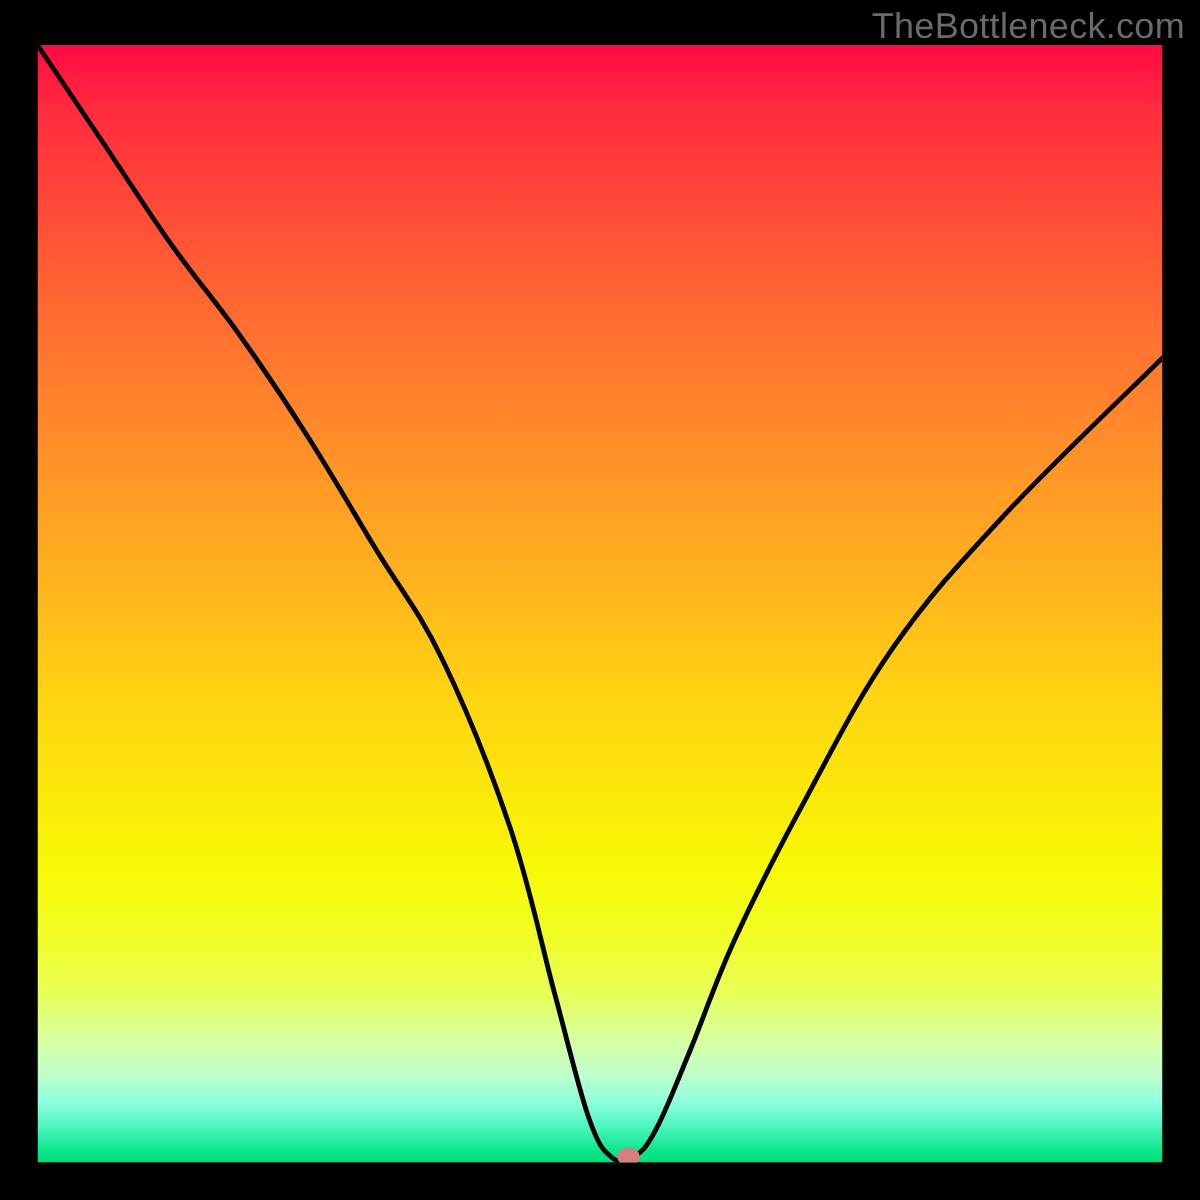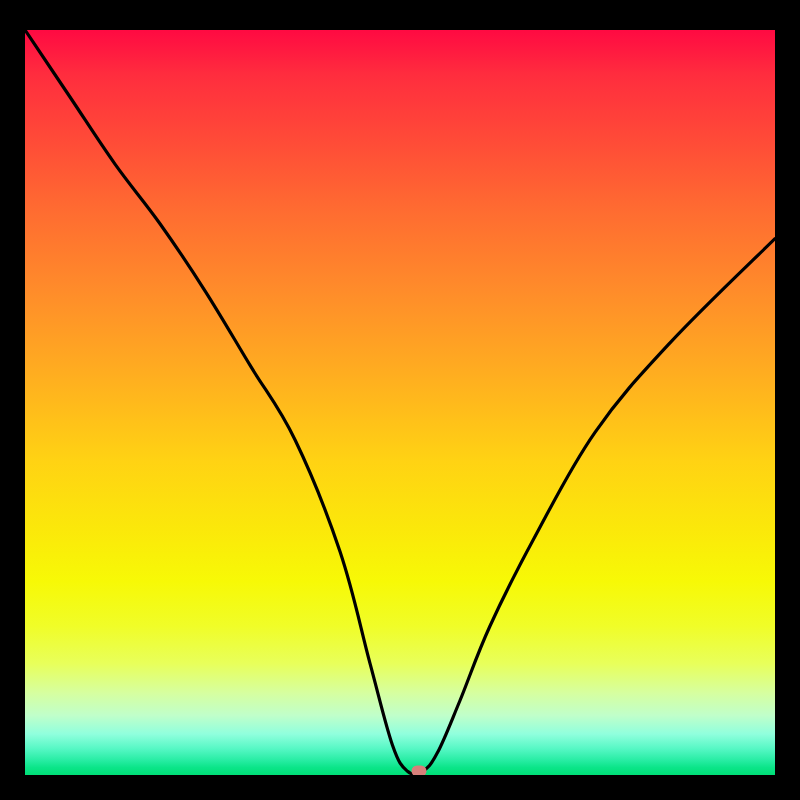--- a/index.html
+++ b/index.html
@@ -86,20 +86,21 @@
     border-radius: 6px;
     transform: translate(-50%, -50%);
     z-index: 5;
   }
 </style>
 </head>
 <body>
 
 <div class="frame">
 
+  <div class="watermark">TheBottleneck.com</div>
 
   <div class="plot-area">
     <div class="gradient-bg"></div>
 
     <svg class="curve" viewBox="0 0 750 745" preserveAspectRatio="none">
       <path id="curve-path" d="M 0.0 0.0 C 8.1 12.1, 28.8 42.9, 45.0 67.0 C 61.2 91.2, 73.8 111.3, 90.0 134.1 C 106.2 156.9, 118.8 170.9, 135.0 193.7 C 151.2 216.5, 163.8 235.3, 180.0 260.8 C 196.2 286.2, 208.8 308.4, 225.0 335.2 C 241.2 362.1, 253.8 376.2, 270.0 409.8 C 286.2 443.3, 301.5 481.3, 315.0 521.5 C 328.5 561.7, 335.6 598.4, 345.0 633.3 C 354.4 668.1, 360.8 695.8, 367.5 715.2 C 374.3 734.6, 377.1 736.6, 382.5 741.3 C 387.9 746.0, 392.1 744.6, 397.5 741.3 C 402.9 737.9, 405.8 735.4, 412.5 722.6 C 419.3 709.9, 425.5 693.3, 435.0 670.5 C 444.4 647.7, 451.5 625.5, 465.0 596.0 C 478.5 566.5, 491.1 541.5, 510.0 506.6 C 528.9 471.7, 545.7 437.2, 570.0 402.3 C 594.3 367.4, 612.6 347.8, 645.0 312.9 C 677.4 278.0, 731.1 227.4, 750.0 208.6"></path>
     </svg>
 
     <div class="marker" id="opt-marker" style="left: 393.75px; top: 741.275px;"></div>
   </div>

